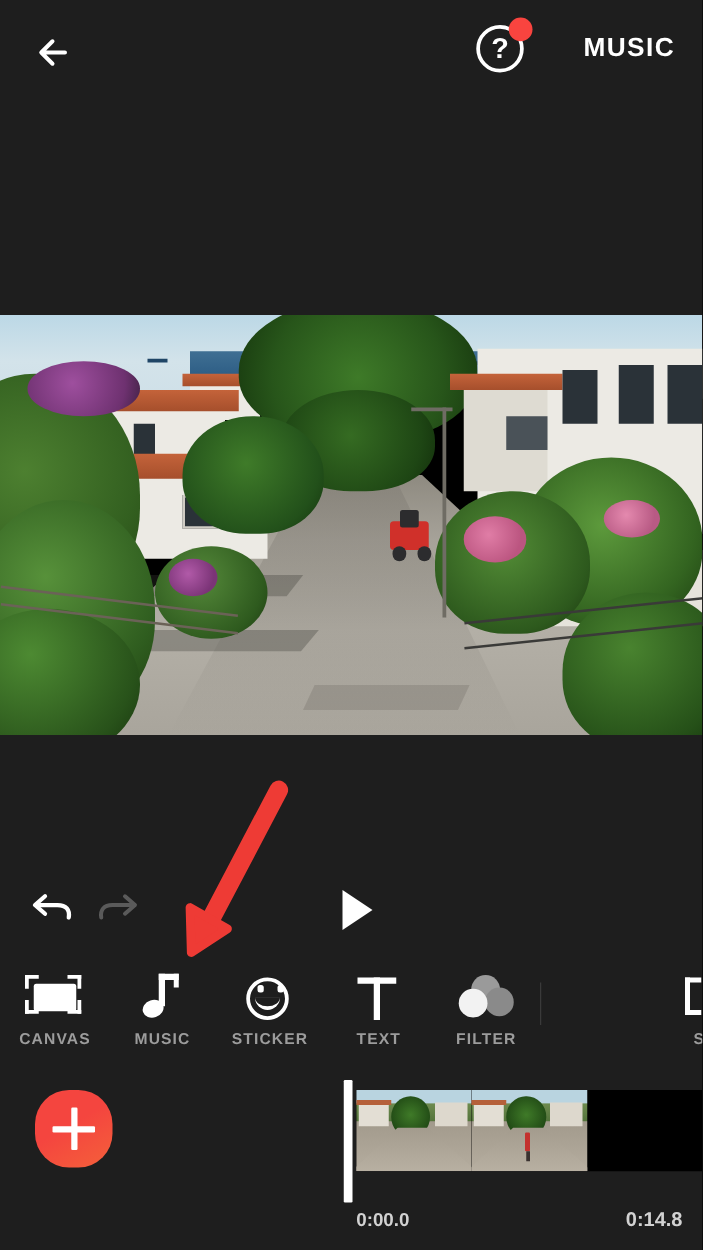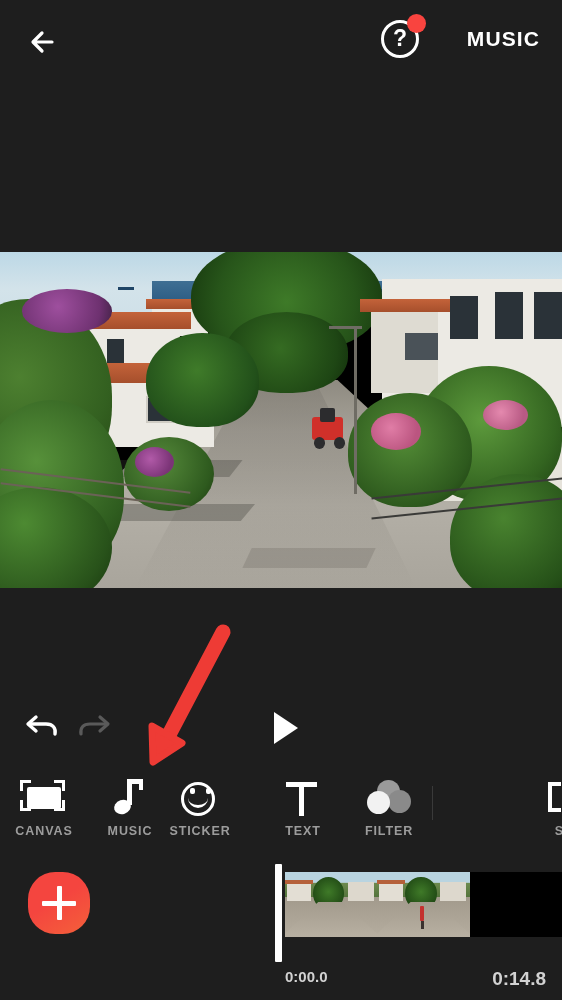--- a/index.html
+++ b/index.html
@@ -102,21 +102,21 @@
   .timeline { position:absolute; left:0; top:856px; width:562px; height:144px; }
   .add-btn { position:absolute; left:28px; top:16px; width:62px; height:62px;
              background:linear-gradient(150deg,#f4453f 0%,#f4453f 45%,#f4603a 100%);
              border-radius:44% 44% 44% 44%/44% 44% 44% 44%; cursor:pointer; }
   .add-v { position:absolute; left:28.5px; top:14px; width:5px; height:34px; background:#fff; border-radius:1px; }
   .add-h { position:absolute; left:14px; top:28.5px; width:34px; height:5px; background:#fff; border-radius:1px; }
   .clip-track { position:absolute; left:285px; top:16px; width:277px; height:65px; overflow:hidden; background:#000; }
   .thumb { position:relative; float:left; width:92.4px; height:65px; overflow:hidden; }
   .playhead { position:absolute; left:275px; top:8px; width:7px; height:98px; background:#fff; border-radius:1px; }
   .tc-left { position:absolute; left:285px; top:112px; color:#d2d2d2; font-size:15px; font-weight:bold; }
-  .tc-right { position:absolute; right:16px; top:112px; color:#d2d2d2; font-size:19px; font-weight:bold; }
+  .tc-right { position:absolute; right:16px; top:112px; color:#d2d2d2; font-size:16px; font-weight:bold; }
 
   
   .arrow-ann { position:absolute; left:120px; top:610px; width:140px; height:170px; pointer-events:none; }
 </style>
 </head>
 <body>
 
 <div id="app">
 
   <div class="topbar">
@@ -258,21 +258,21 @@
       <div class="tool-ico">
         <div class="cv-rect"></div>
         <div class="cv-c" style="left:20px;top:4px;border-right:0;border-bottom:0;"></div>
         <div class="cv-c" style="left:54px;top:4px;border-left:0;border-bottom:0;"></div>
         <div class="cv-c" style="left:20px;top:24px;border-right:0;border-top:0;"></div>
         <div class="cv-c" style="left:54px;top:24px;border-left:0;border-top:0;"></div>
       </div>
       <div class="tool-lab">CANVAS</div>
     </div>
 
-    <div class="tool" style="left:156px;text-decoration:underline;">
+    <div class="tool" style="left:172px;text-decoration:underline;">
       <div class="tool-ico">
         <div class="st-face"></div>
         <div class="st-eye" style="left:34px;"></div>
         <div class="st-eye" style="left:50px;"></div>
         <div class="st-mouth"></div>
       </div>
       <div class="tool-lab">STICKER</div>
     </div>
 
     <div class="tool" style="left:259px;">

